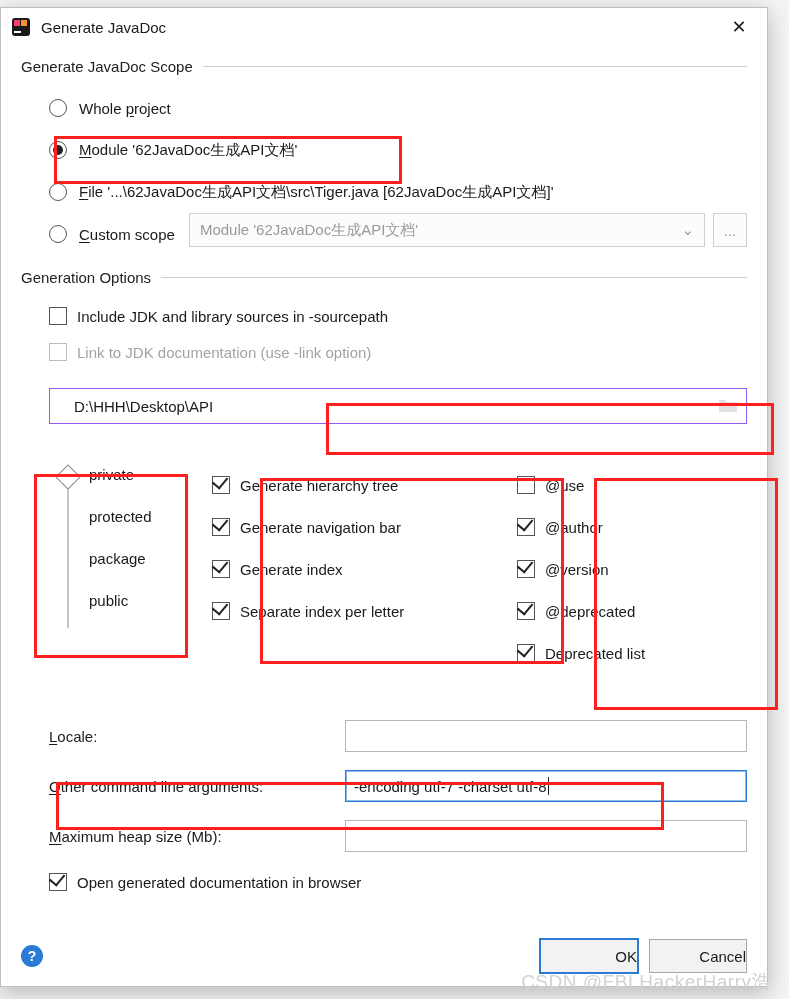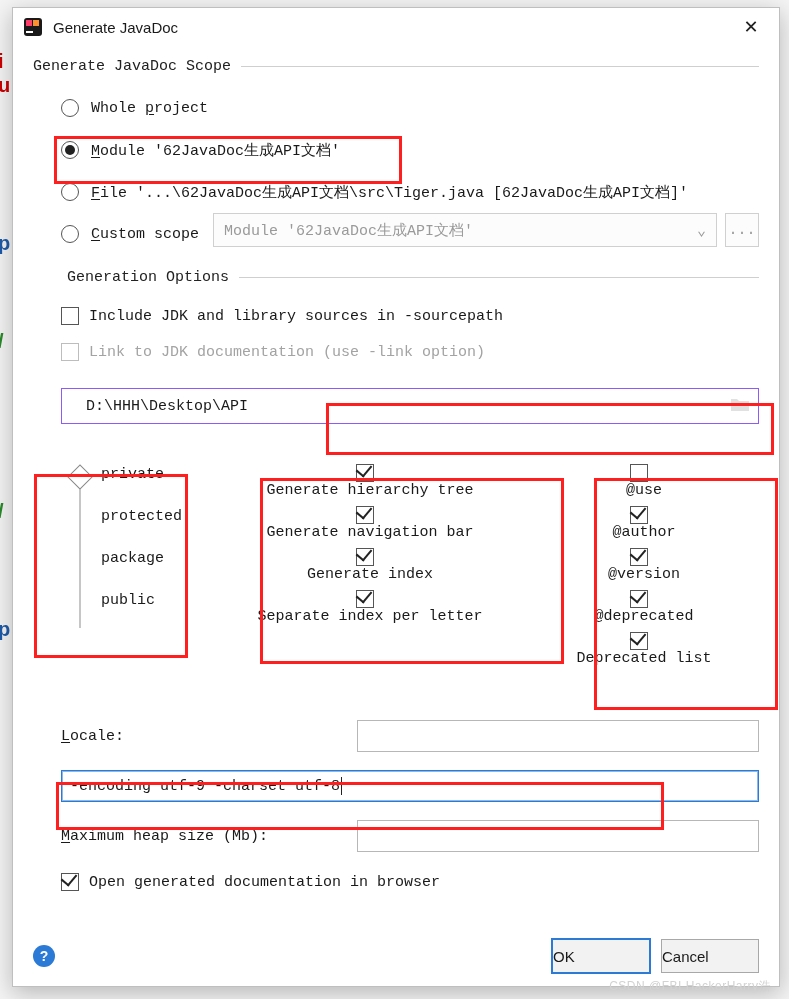--- a/index.html
+++ b/index.html
@@ -1,26 +1,26 @@
 <!DOCTYPE html>
 <html><head>
 <meta charset="utf-8">
 <style>
   html,body{margin:0;padding:0;font-family:"Segoe UI",Tahoma,Arial,sans-serif;font-size:15px;color:#1a1a1a;background:#f2f2f2;}
   .canvas{position:relative;width:789px;height:999px;background:#f4f4f4;overflow:hidden;}
   
   .bgcode{position:absolute;left:-2px;font-size:20px;font-weight:bold;}
   .bgcode.red{color:#cc0000;} .bgcode.blue{color:#1e5aa8;} .bgcode.grn{color:#2a8a2a;}
   
-  .dialog{position:absolute;top:7px;left:12px;width:766px;height:978px;background:#fff;border:1px solid #bfbfbf;box-shadow:0 6px 22px rgba(0,0,0,0.25);}
+  .dialog{position:absolute;top:7px;left:0;width:766px;height:978px;background:#fff;border:1px solid #bfbfbf;box-shadow:0 6px 22px rgba(0,0,0,0.25);}
   .titlebar{display:flex;align-items:center;height:38px;padding:0 10px;}
   .app-icon{width:20px;height:20px;margin-right:10px;}
   .title-text{flex:1;font-size:15px;}
   .close-btn{width:36px;height:28px;display:flex;align-items:center;justify-content:center;font-size:18px;color:#222;}
-  .body{padding:4px 20px 0 20px;font-family:Liberation Mono, monospace;}
+  .body{padding:4px 20px 0 20px;}
   
   .section-head{display:flex;align-items:center;margin:8px 0 12px 0;color:#222;}
   .section-head .lbl{white-space:nowrap;}
   .section-head .rule{flex:1;height:1px;background:#cfcfcf;margin-left:10px;}
   .indent{padding-left:28px;}
   
   .radio-row{display:flex;align-items:center;height:42px;}
   .radio{width:16px;height:16px;border:1.5px solid #555;border-radius:50%;margin-right:12px;position:relative;flex:0 0 auto;}
   .radio.sel::after{content:"";position:absolute;top:3px;left:3px;width:10px;height:10px;border-radius:50%;background:#222;}
   .radio-label{white-space:nowrap;}
@@ -42,33 +42,33 @@
   .folder-icon{position:absolute;right:8px;opacity:.45;}
   
   .cols{display:flex;margin-top:40px;align-items:flex-start;}
   .col-vis{width:150px;position:relative;padding-top:2px;}
   .vline{position:absolute;left:18px;top:14px;width:2px;height:150px;background:#c6c6c6;}
   .knob{position:absolute;left:10px;top:4px;width:16px;height:16px;background:#fff;border:1px solid #888;transform:rotate(45deg);}
   .vis-item{margin-left:40px;height:42px;display:flex;align-items:flex-start;}
   .spacer{flex:1;}
   .col-mid{width:292px;}
   .col-right{width:230px;}
-  .col-mid .chk-row,.col-right .chk-row{height:42px;flex-direction:column;}
+  .col-mid .chk-row,.col-right .chk-row{height:42px;}
   
   .fieldrow{display:flex;align-items:center;margin-top:18px;}
   .fieldrow .lab{width:296px;}
   .fieldrow .inp{flex:1;height:30px;border:1px solid #b7b7b7;padding:0 8px;display:flex;align-items:center;}
   .inp.focus{border:1px solid #2a7ad6;box-shadow:0 0 0 1px #8bb9ea inset;}
   .caret{display:inline-block;width:1px;height:18px;background:#222;margin-left:1px;}
   
   .footer{position:absolute;left:0;right:0;bottom:12px;display:flex;align-items:center;padding:0 20px;}
   .help-icon{width:22px;height:22px;border-radius:50%;background:#2a7ad6;color:#fff;font-size:14px;display:flex;align-items:center;justify-content:center;font-weight:bold;}
-  .btn{min-width:96px;height:32px;border:1px solid #a8a8a8;background:#f2f2f2;margin-left:10px;display:flex;align-items:center;justify-content:flex-start;}
+  .btn{min-width:96px;height:32px;border:1px solid #a8a8a8;background:#f2f2f2;margin-left:10px;display:flex;align-items:center;justify-content:flex-end;}
   .btn.primary{border:2px solid #2a7ad6;}
-  .watermark{position:absolute;right:18px;bottom:4px;font-size:12px;color:#d2d2d2;letter-spacing:.5px;pointer-events:none;}
+  .watermark{position:absolute;right:18px;bottom:4px;font-size:19px;color:#d2d2d2;letter-spacing:.5px;pointer-events:none;}
   
   .hl{position:absolute;border:3px solid #ff1f1f;pointer-events:none;}
 </style>
 </head>
 <body>
 
 <div class="canvas">
   <span class="bgcode red" style="top:50px;">i</span>
   <span class="bgcode red" style="top:74px;">u</span>
   <span class="bgcode blue" style="top:232px;">p</span>
@@ -119,21 +119,21 @@
           <div class="cs-combo">
             <span>Module '62JavaDoc生成API文档'</span>
             <span class="chev">⌄</span>
           </div>
           <div class="cs-ell">
               <span>...</span>
             </div>
         </div>
       </div>
 
-      <div class="section-head" style="margin-top:14px;margin-left:34px;">
+      <div class="section-head" style="margin-top:14px;">
         <span class="lbl">Generation Options</span>
           <span class="rule"></span>
       </div>
 
       <div class="indent">
         <div class="chk-row">
           <span class="chk"></span>
           <span>Include JDK and library sources in -sourcepath</span>
         </div>
         <div class="chk-row">
@@ -213,22 +213,23 @@
           </div>
         </div>
 
         <div class="fieldrow" style="margin-top:46px;">
           <span class="lab"><span class="u">L</span>ocale:</span>
           <div class="inp">
               <span></span>
             </div>
         </div>
         <div class="fieldrow">
+          <span class="lab"><span class="u">O</span>ther command line arguments:</span>
           <div class="inp focus">
-              <span>-encoding utf-9 -charset utf-8</span>
+              <span>-encoding utf-7 -charset utf-8</span>
               <span class="caret"></span>
             </div>
         </div>
         <div class="fieldrow">
           <span class="lab"><span class="u">M</span>aximum heap size (Mb):</span>
           <div class="inp">
               <span></span>
             </div>
         </div>
 

